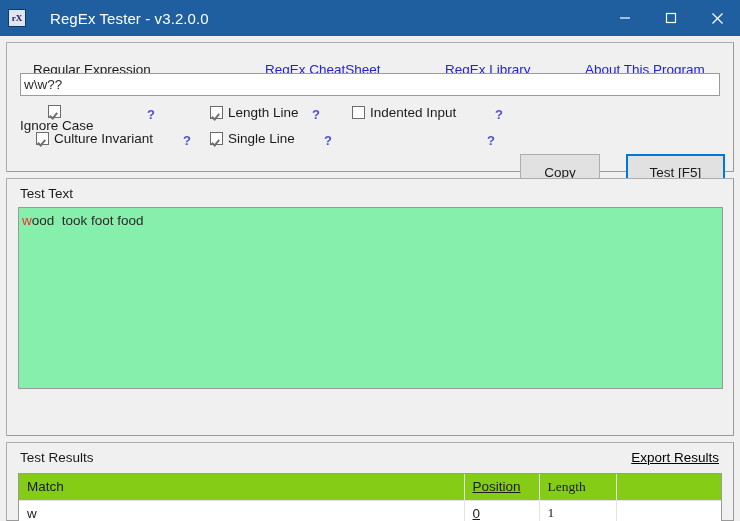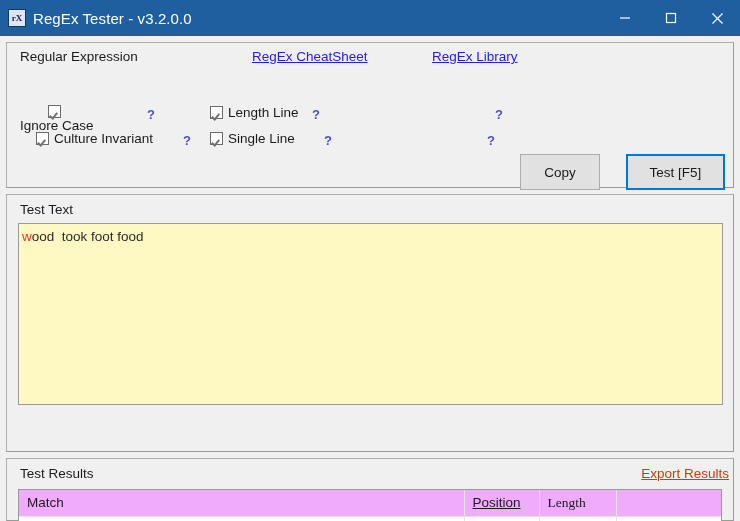--- a/index.html
+++ b/index.html
@@ -14,21 +14,21 @@
 
   
   .window { width:740px; height:521px; position:relative; background:#f0f0f0; display:flex; flex-direction:column; }
 
   
   .titlebar {
     height:36px; background:#1f5fa0; flex:0 0 36px;
     display:flex; align-items:center; position:relative;
   }
   .app-icon {
-    width:18px; height:18px; margin-left:8px; margin-right:7px;
+    width:18px; height:18px; margin-left:8px; margin-right:24px;
     background:#dfe6ef; border:1px solid #0b3a66;
     display:flex; align-items:center; justify-content:center;
     font-size:9px; font-weight:bold; color:#1a1a60; line-height:1;
     font-family:"Liberation Serif", serif;
     flex:0 0 18px;
   }
   .title-text { color:#ffffff; font-size:15px; letter-spacing:0.1px; }
   .win-btns { position:absolute; right:0; top:0; height:36px; display:flex; }
   .win-btn {
     width:46px; height:36px; display:flex; align-items:center; justify-content:center;
@@ -39,21 +39,21 @@
   
   .panel {
     margin:6px 6px 0 6px;
     border:1px solid #9a9a9a;
     border-top-color:#adadad; border-left-color:#adadad;
     background:#f0f0f0;
     position:relative;
   }
 
   
-  .panel-top { flex:0 0 auto; padding:0; height:146px; }
+  .panel-top { flex:0 0 auto; padding:13px; height:130px; }
   .row-header { position:relative; height:26px; }
   .lbl-regex {
     position:absolute; left:13px; top:6px;
     font-size:13.5px; color:#1b1b1b;
   }
   .hlink {
     position:absolute; top:6px;
     font-size:13.5px; color:#2222dd; text-decoration:underline;
     cursor:pointer; white-space:nowrap;
   }
@@ -100,45 +100,45 @@
   #btn-test {
     left:619px; top:111px; width:99px; height:36px;
     border:2px solid #0078d7; background:#e1e1e1;
   }
 
   
   .panel-mid { flex:0 0 auto; height:258px; padding:0; }
   .panel-label { position:absolute; left:13px; top:7px; font-size:13.5px; color:#1b1b1b; }
   .testtext {
     position:absolute; left:11px; top:28px; width:705px; height:182px;
-    background:#fef9c3; border:1px solid #9a9a9a;
+    background:#86efac; border:1px solid #9a9a9a;
     overflow:hidden; padding:4px 3px 0 3px;
   }
   .tt-line { font-size:13.5px; line-height:17px; color:#2b2b2b; white-space:pre; }
   .tt-match { color:#e8352e; }
 
   
   .panel-bot { flex:1 1 auto; padding:0; margin-bottom:0; }
   #lnk-export {
-    position:absolute; right:4px; top:7px;
-    font-size:13.5px; color:#c2410c; text-decoration:underline; cursor:pointer;
+    position:absolute; right:14px; top:7px;
+    font-size:13.5px; color:#000000; text-decoration:underline; cursor:pointer;
   }
   .grid-wrap {
     position:absolute; left:11px; top:30px; right:11px; bottom:-4px;
     background:#ffffff; border:1px solid #9a9a9a; border-bottom:none;
     overflow:hidden;
   }
   table.grid { border-collapse:collapse; width:100%; table-layout:fixed; }
   table.grid th, table.grid td {
     font-weight:normal; text-align:left; font-size:13.5px; color:#1b1b1b;
     height:26px; padding:0 0 0 8px; vertical-align:middle;
     border-right:1px solid #e3e3e3;
     overflow:hidden; white-space:nowrap;
   }
-  table.grid th { border-bottom:1px solid #e3e3e3; background:#f0abfc; }
+  table.grid th { border-bottom:1px solid #e3e3e3; background:#84cc16; }
   table.grid td { border-bottom:1px solid #f0f0f0; }
   table.grid .c-match { width:445px; }
   table.grid .c-pos   { width:75px;text-decoration:underline; }
   table.grid .c-len   { width:77px;font-family:Liberation Serif, serif; }
   table.grid .c-extra { width:105px; border-right:none; }
 </style>
 </head>
 <body>
 
 <div class="window">
@@ -166,37 +166,43 @@
           </svg>
       </div>
     </div>
   </div>
 
   <div class="panel panel-top">
     <div class="row-header">
       <div class="lbl-regex">Regular Expression</div>
       <div class="hlink" id="lnk-cheatsheet">RegEx CheatSheet</div>
       <div class="hlink" id="lnk-library">RegEx Library</div>
-    </div>
-
+      <div class="hlink" id="lnk-about">About This Program</div>
+    </div>
+
+    <input class="regex-input" type="text" value="w\w??" style="">
 
     <div class="cb-area">
 
       <div class="cb" style="left:0px; top:2px;flex-direction:column;">
         <span class="box checked"></span>
         <span>Ignore Case</span>
       </div>
       <div class="qm" style="left:127px; top:4px;">?</div>
 
       <div class="cb" style="left:190px; top:2px;">
         <span class="box checked"></span>
         <span>Length Line</span>
       </div>
       <div class="qm" style="left:292px; top:4px;">?</div>
 
+      <div class="cb" style="left:332px; top:2px;">
+        <span class="box"></span>
+        <span>Indented Input</span>
+      </div>
       <div class="qm" style="left:475px; top:4px;">?</div>
 
       <div class="cb" style="left:16px; top:28px;">
         <span class="box checked"></span>
         <span>Culture Invariant</span>
       </div>
       <div class="qm" style="left:163px; top:30px;">?</div>
 
       <div class="cb" style="left:190px; top:28px;">
         <span class="box checked"></span>

